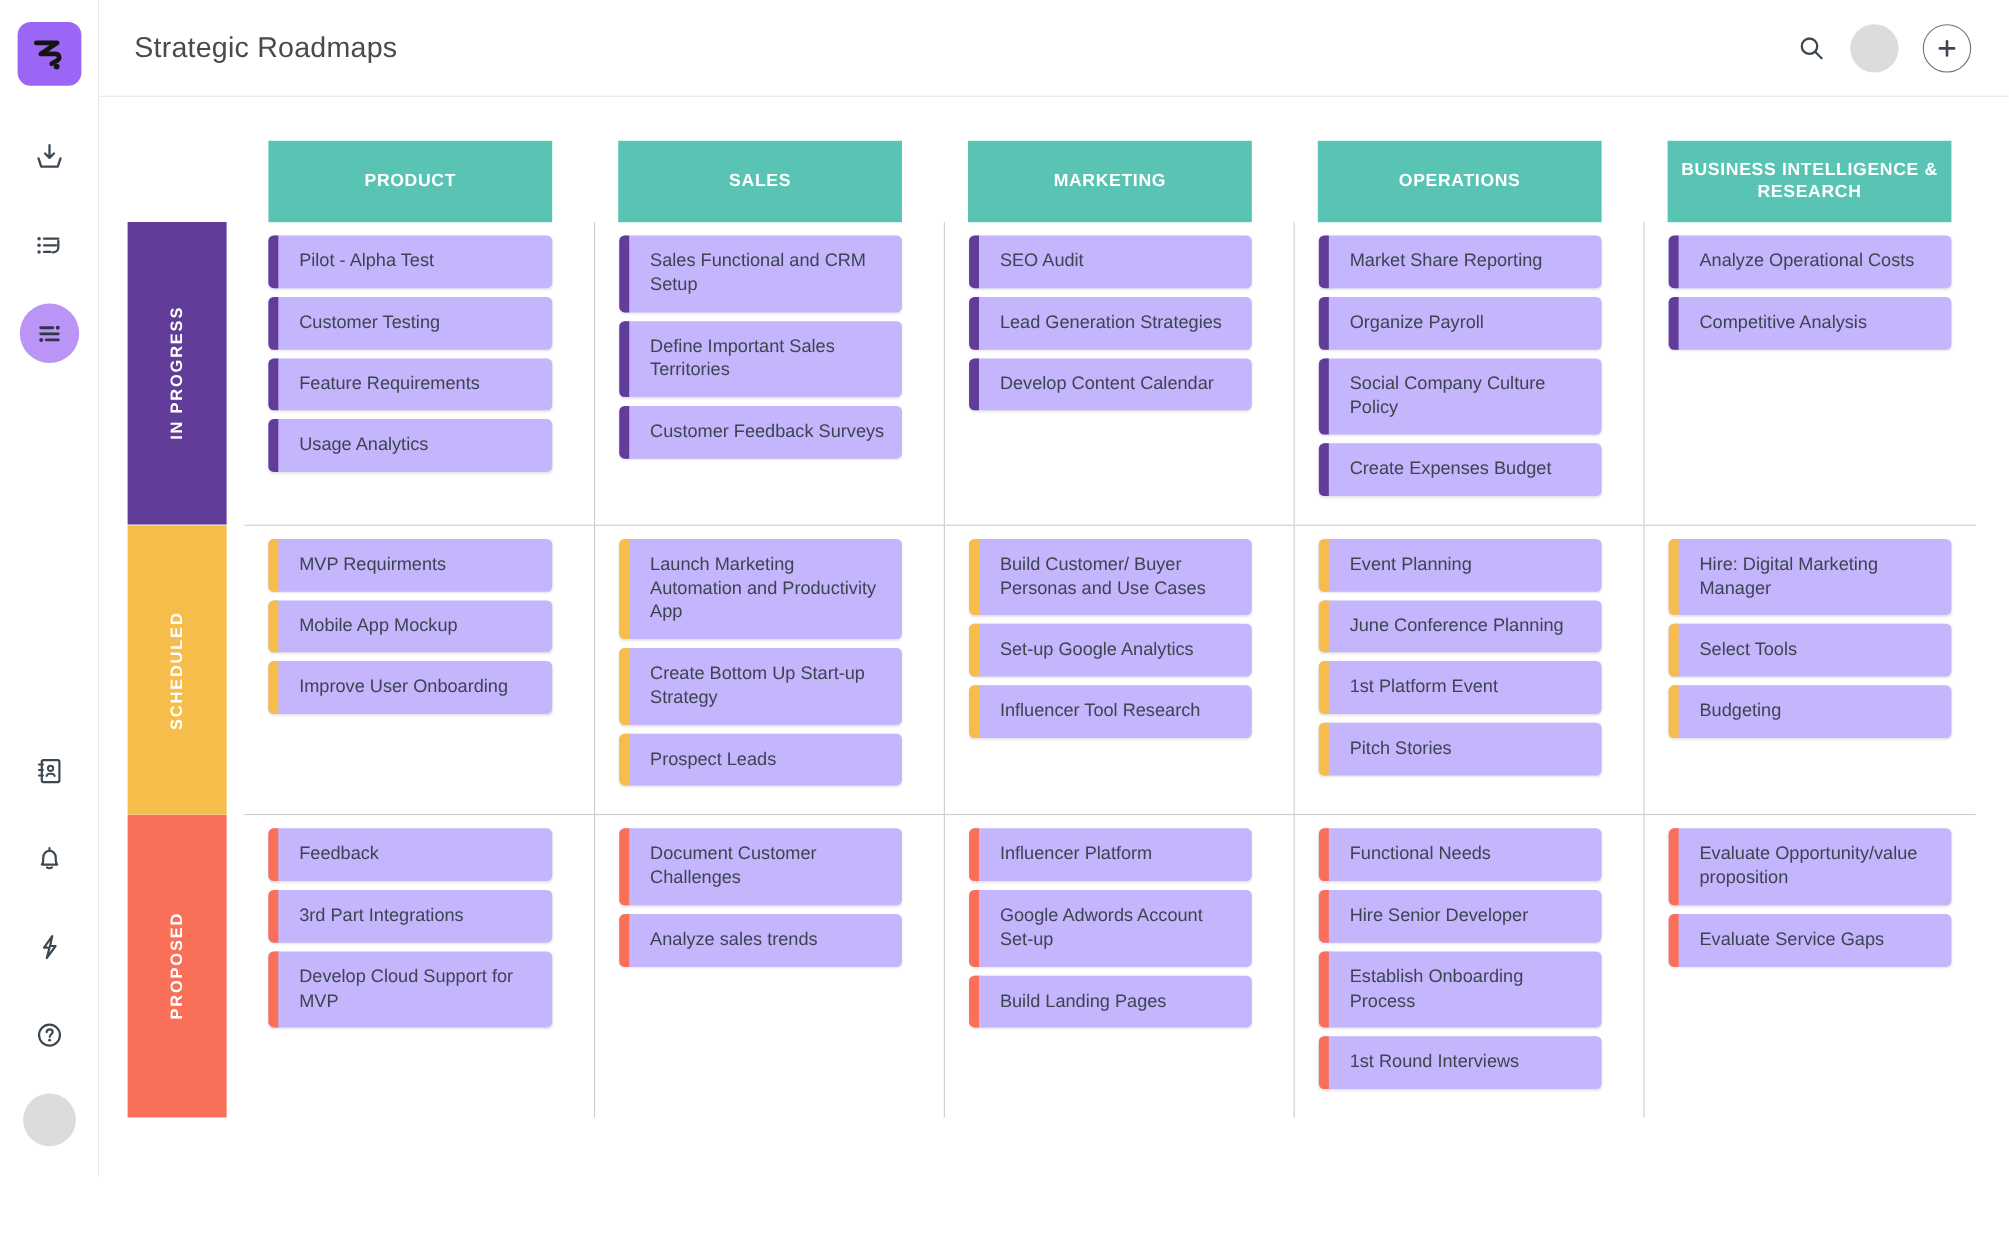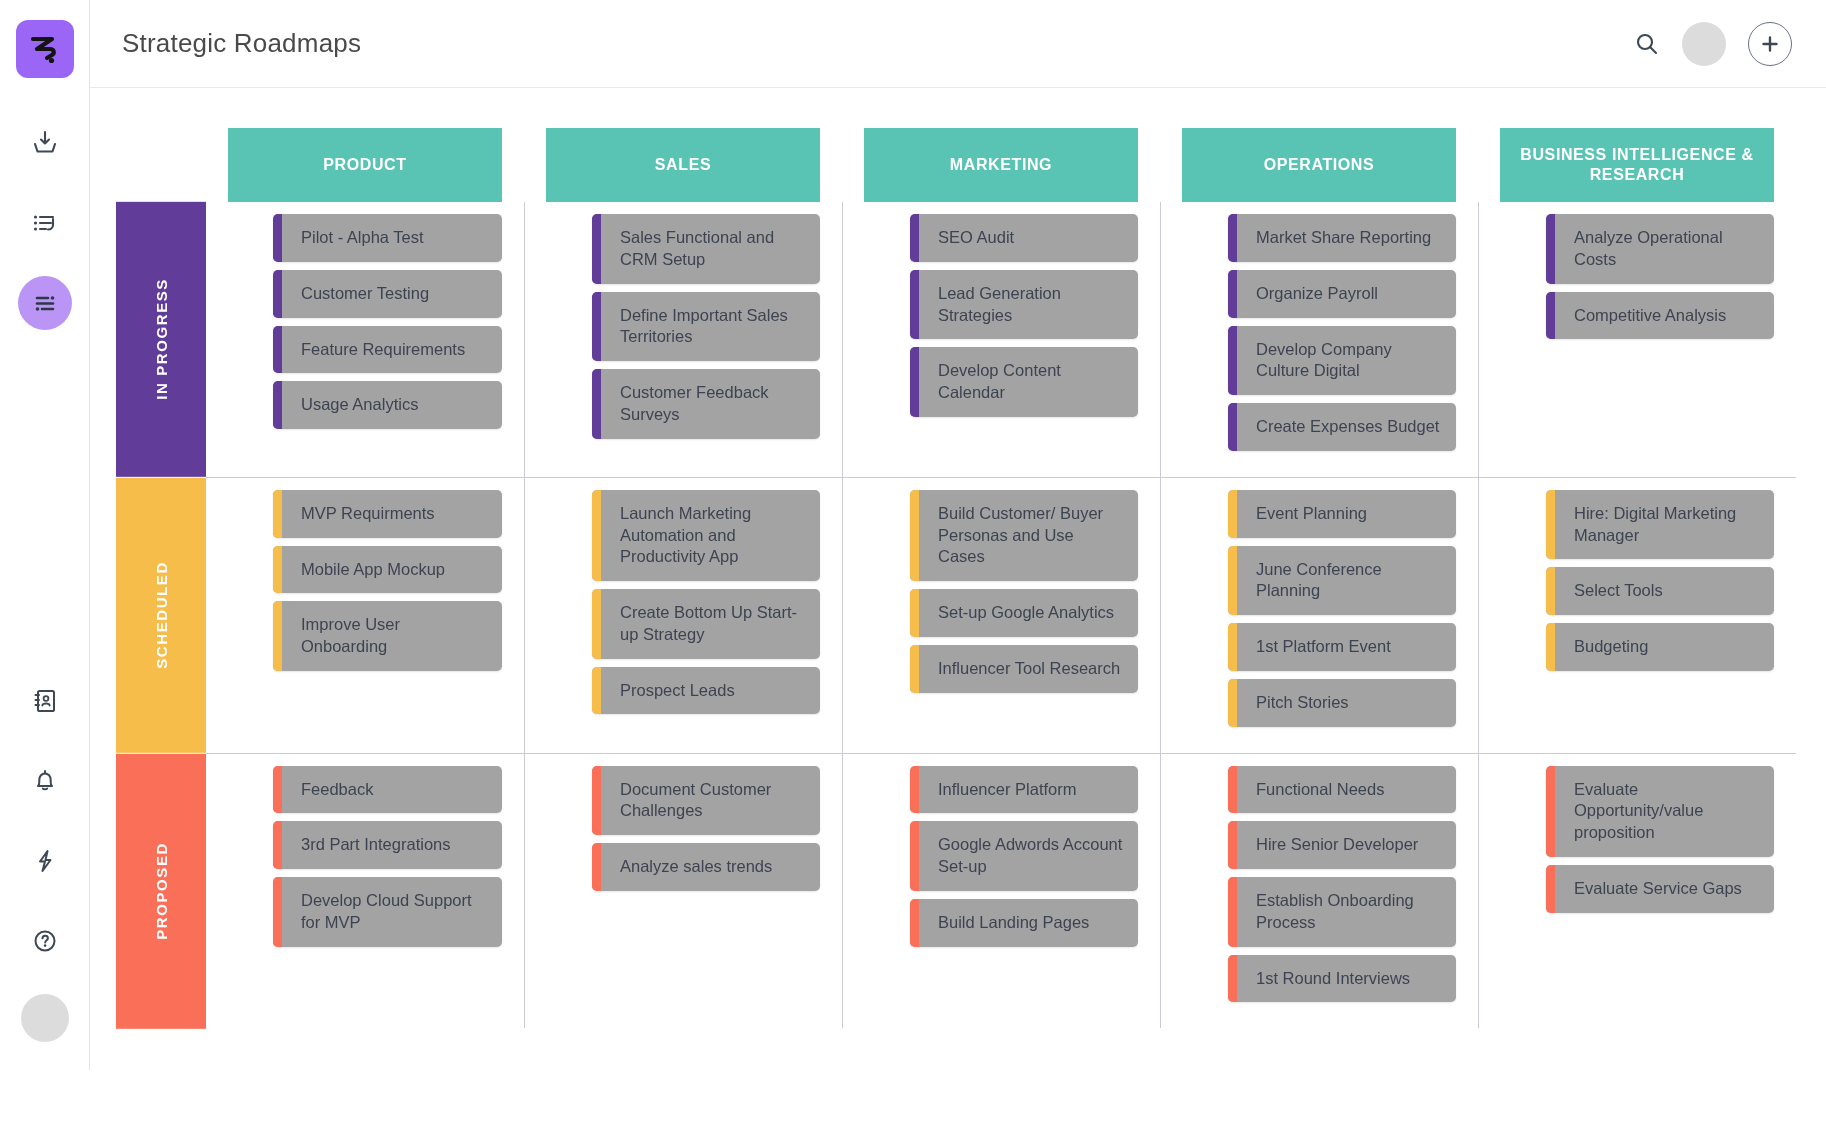--- a/index.html
+++ b/index.html
@@ -96,21 +96,21 @@
 
   
   .board {
     flex: 1 1 auto;
     padding: 30px 30px 0 26px;
     overflow: hidden;
   }
   .grid {
     display: grid;
     grid-template-columns: 90px repeat(5, 1fr);
-    column-gap: 0;
+    column-gap: 16px;
   }
   .hdr-spacer { }
   .col-head {
     margin: 10px 22px 0 22px;
     height: 74px;
     background: #59c4b4;
     color: #ffffff;
     display: flex;
     align-items: center;
     justify-content: center;
@@ -141,31 +141,30 @@
     padding: 12px 22px 26px 22px;
     min-height: 60px;
     display: flex;
     flex-direction: column;
     gap: 8px;
   }
   .cell.divline { border-left: 1px solid #c9ccd1; }
 
   .card {
     position: relative;
-    background: #a3a3a3;
+    background: #c4b5fd;
     border-radius: 5px;
     box-shadow: 0 1px 2px rgba(0,0,0,0.10);
     padding: 13px 14px 13px 28px;
     font-size: 16.5px;
     line-height: 1.32;
     color: #3d4451;
     min-height: 46px;
     display: flex;
     align-items: center;
-    margin-left: 45px;
   }
   .card::before {
     content: "";
     position: absolute;
     left: 0; top: 0; bottom: 0;
     width: 9px;
     border-radius: 5px 0 0 5px;
   }
   .card.c-inprogress::before { background: #613c99; }
   .card.c-scheduled::before  { background: #f7bd4a; }
@@ -296,21 +295,21 @@
             <div class="card c-inprogress">Customer Feedback Surveys</div>
           </div>
           <div class="cell divline">
             <div class="card c-inprogress">SEO Audit</div>
             <div class="card c-inprogress">Lead Generation Strategies</div>
             <div class="card c-inprogress">Develop Content Calendar</div>
           </div>
           <div class="cell divline">
             <div class="card c-inprogress">Market Share Reporting</div>
             <div class="card c-inprogress">Organize Payroll</div>
-            <div class="card c-inprogress">Develop Company Culture Digital</div>
+            <div class="card c-inprogress">Social Company Culture Policy</div>
             <div class="card c-inprogress">Create Expenses Budget</div>
           </div>
           <div class="cell divline">
             <div class="card c-inprogress">Analyze Operational Costs</div>
             <div class="card c-inprogress">Competitive Analysis</div>
           </div>
           <div class="rowsep-spacer"></div>
           <div class="rowsep"></div>
           <div class="row-label scheduled">SCHEDULED</div>
           <div class="cell">

